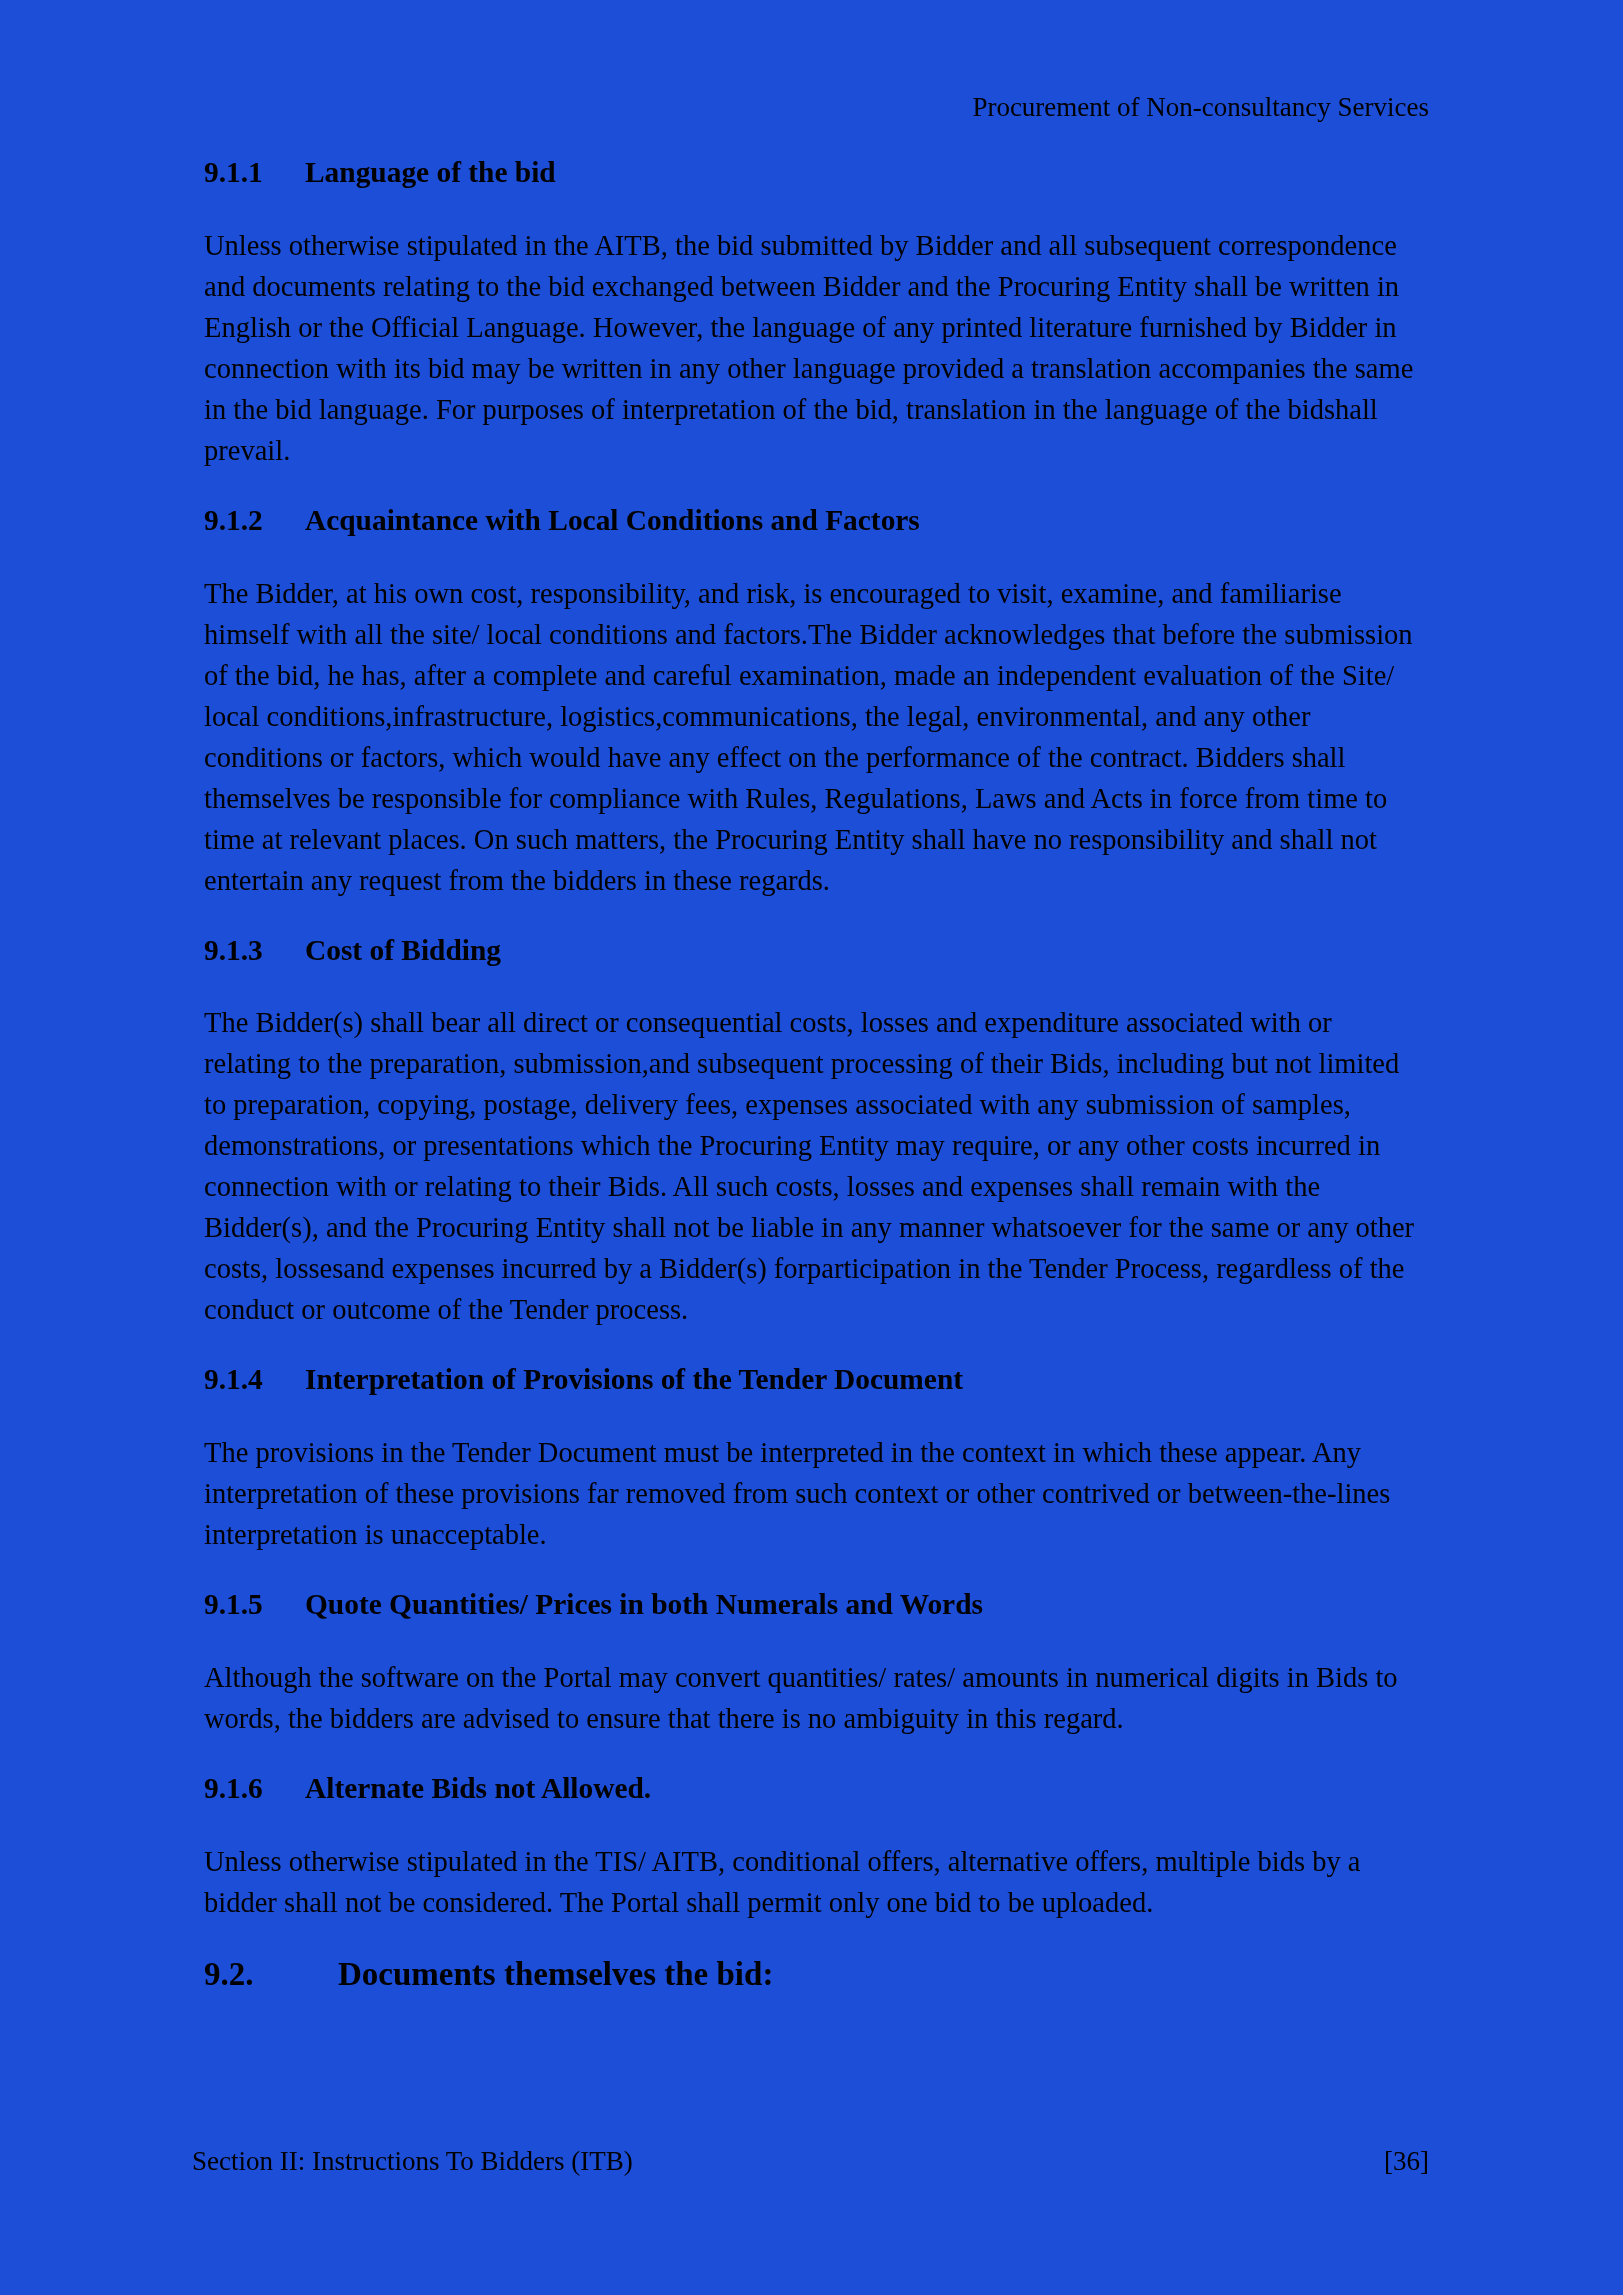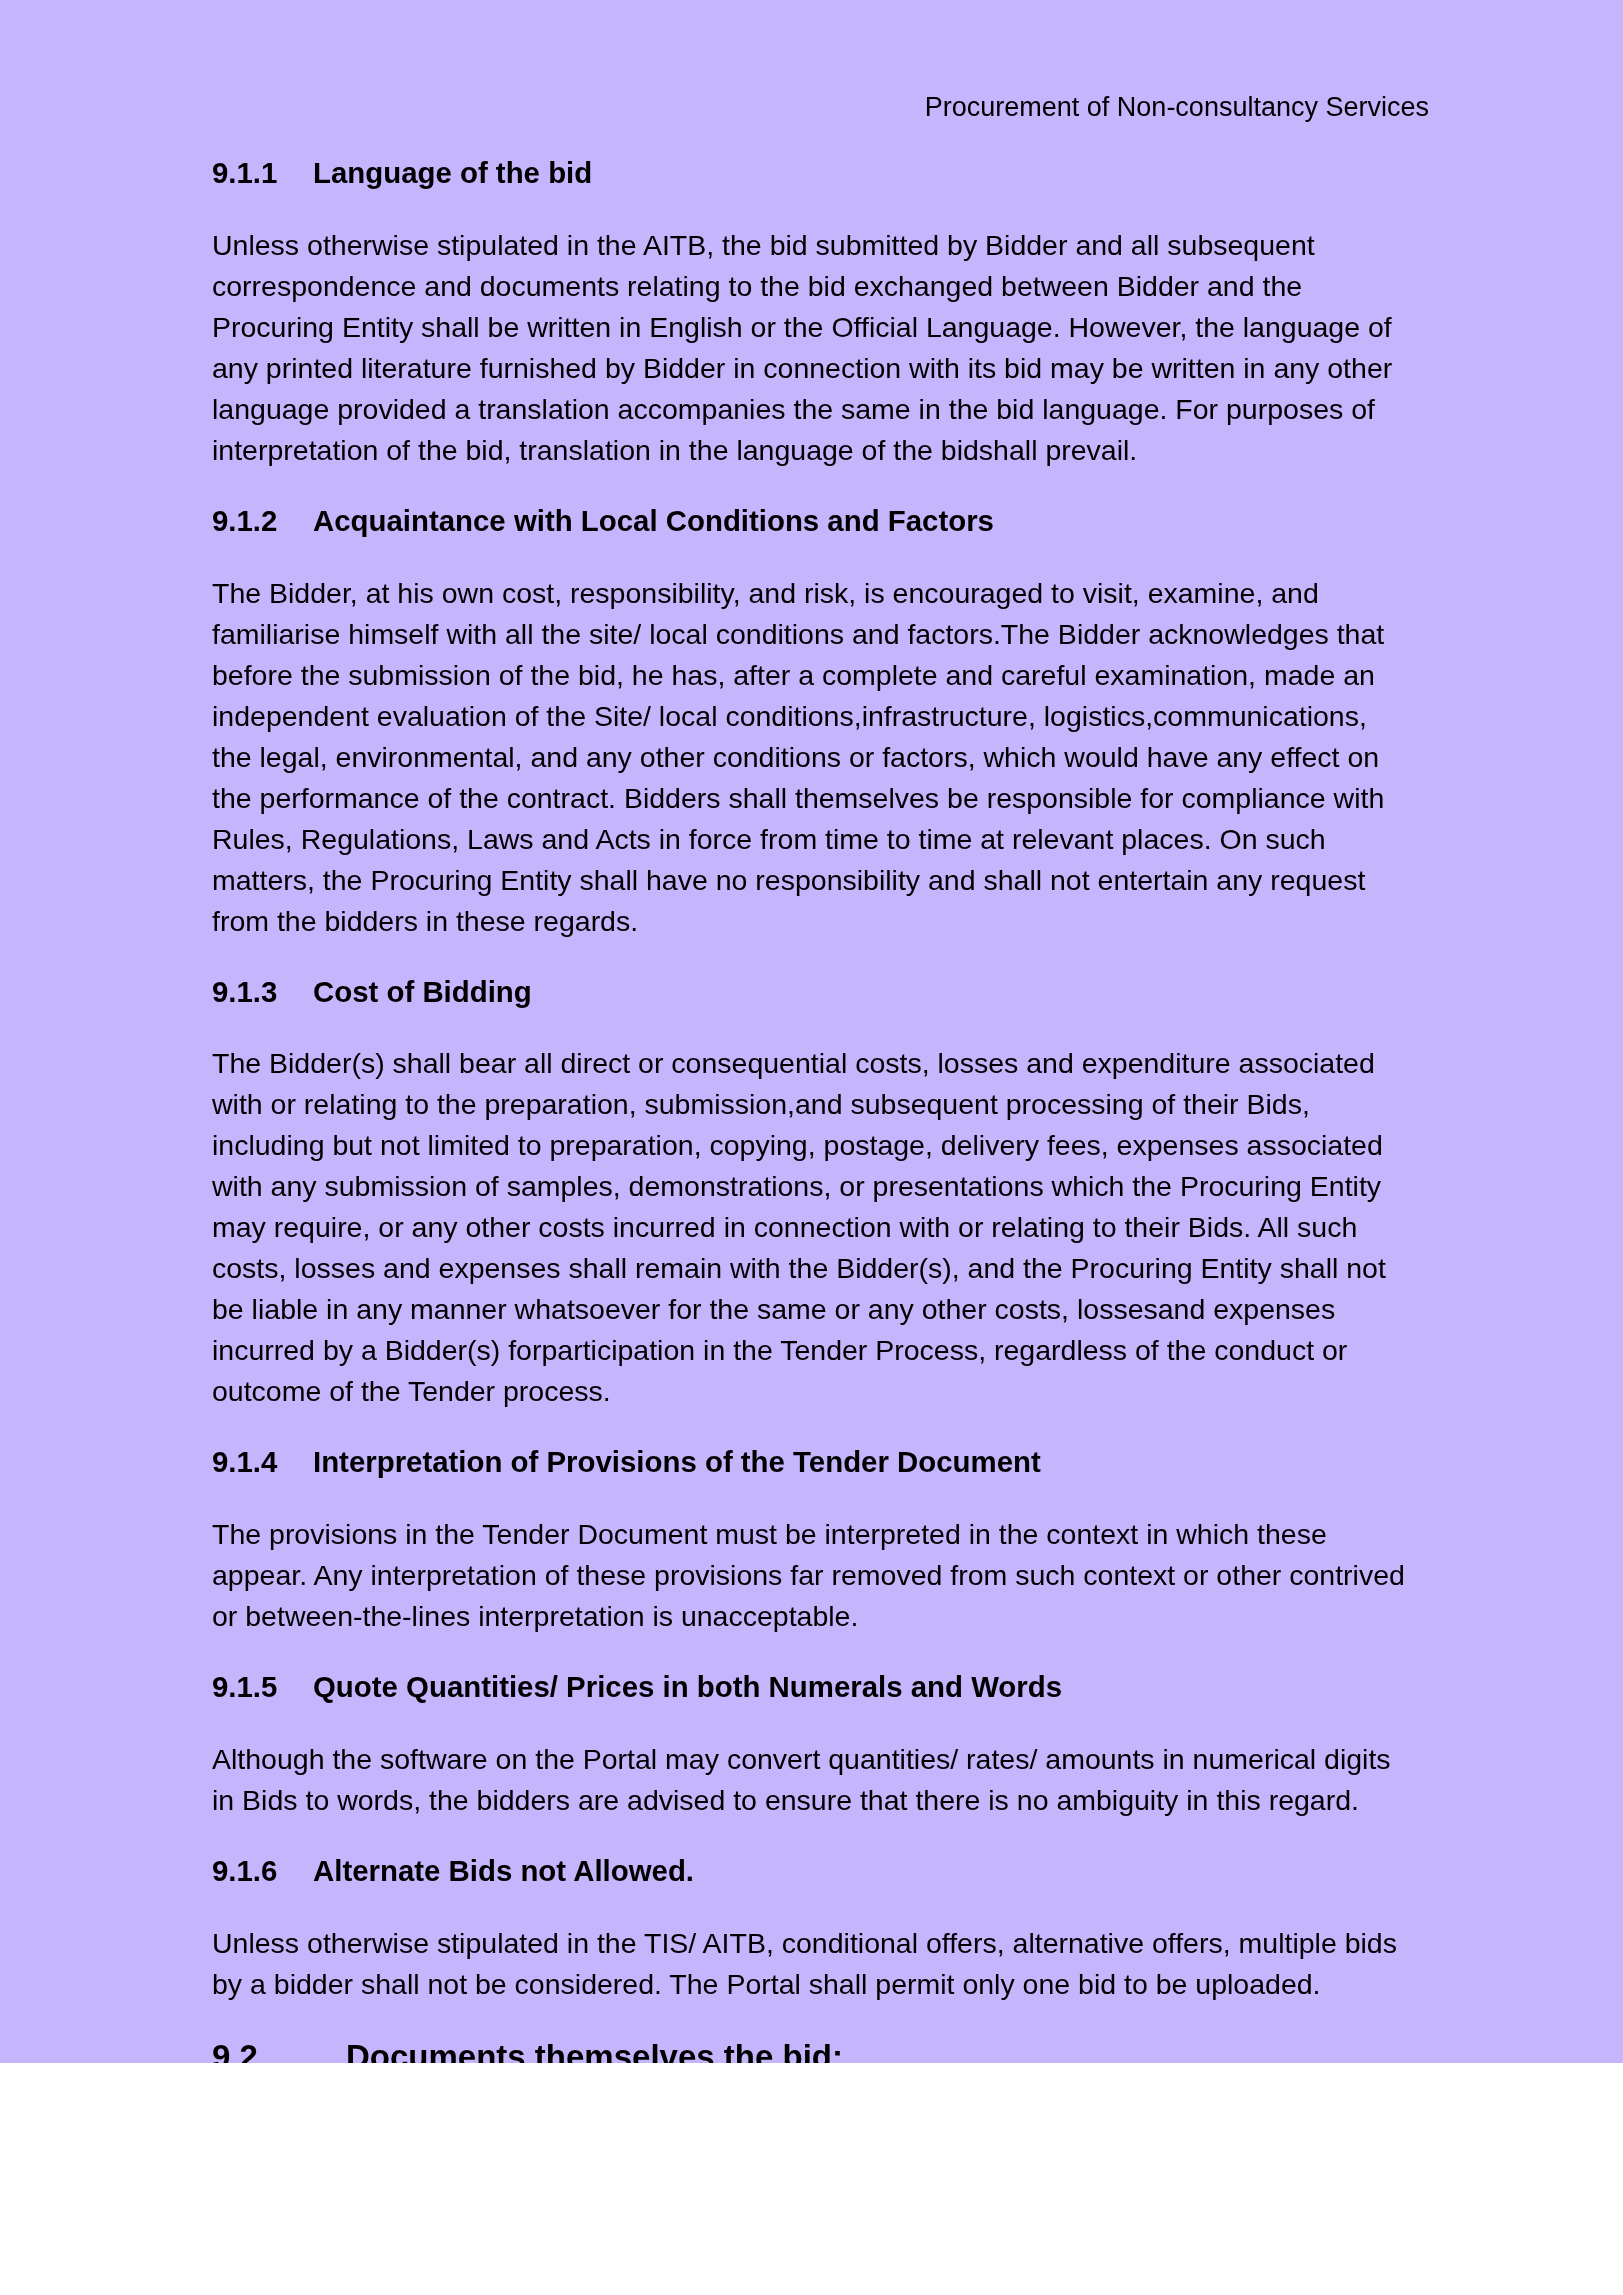--- a/index.html
+++ b/index.html
@@ -3,36 +3,36 @@
 <meta charset="utf-8">
 <style>
   html, body {
     margin: 0;
     padding: 0;
     background: #ffffff;
   }
   .page {
     position: relative;
     width: 1623px;
-    height: 2063px;
-    background: #c4b5fd;
+    height: 2295px;
+    background: #1d4ed8;
     color: #000000;
-    font-family: Liberation Sans, sans-serif;
+    font-family: Liberation Serif, serif;
     overflow: hidden;
   }
   .content {
     padding: 92px 194px 0 196px;
   }
   .doc-header {
     text-align: right;
     font-size: 27px;
     line-height: 1.15;
     color: #000000;
   }
-  .section { margin: 16px; }
+  .section { margin: 8px; }
   .sec-heading {
     display: flex;
     align-items: baseline;
     font-weight: 700;
     font-size: 29.4px;
     line-height: 1.15;
     margin: 33px 0 35px 0;
   }
   .section:first-of-type .sec-heading {
     margin-top: 73px;

